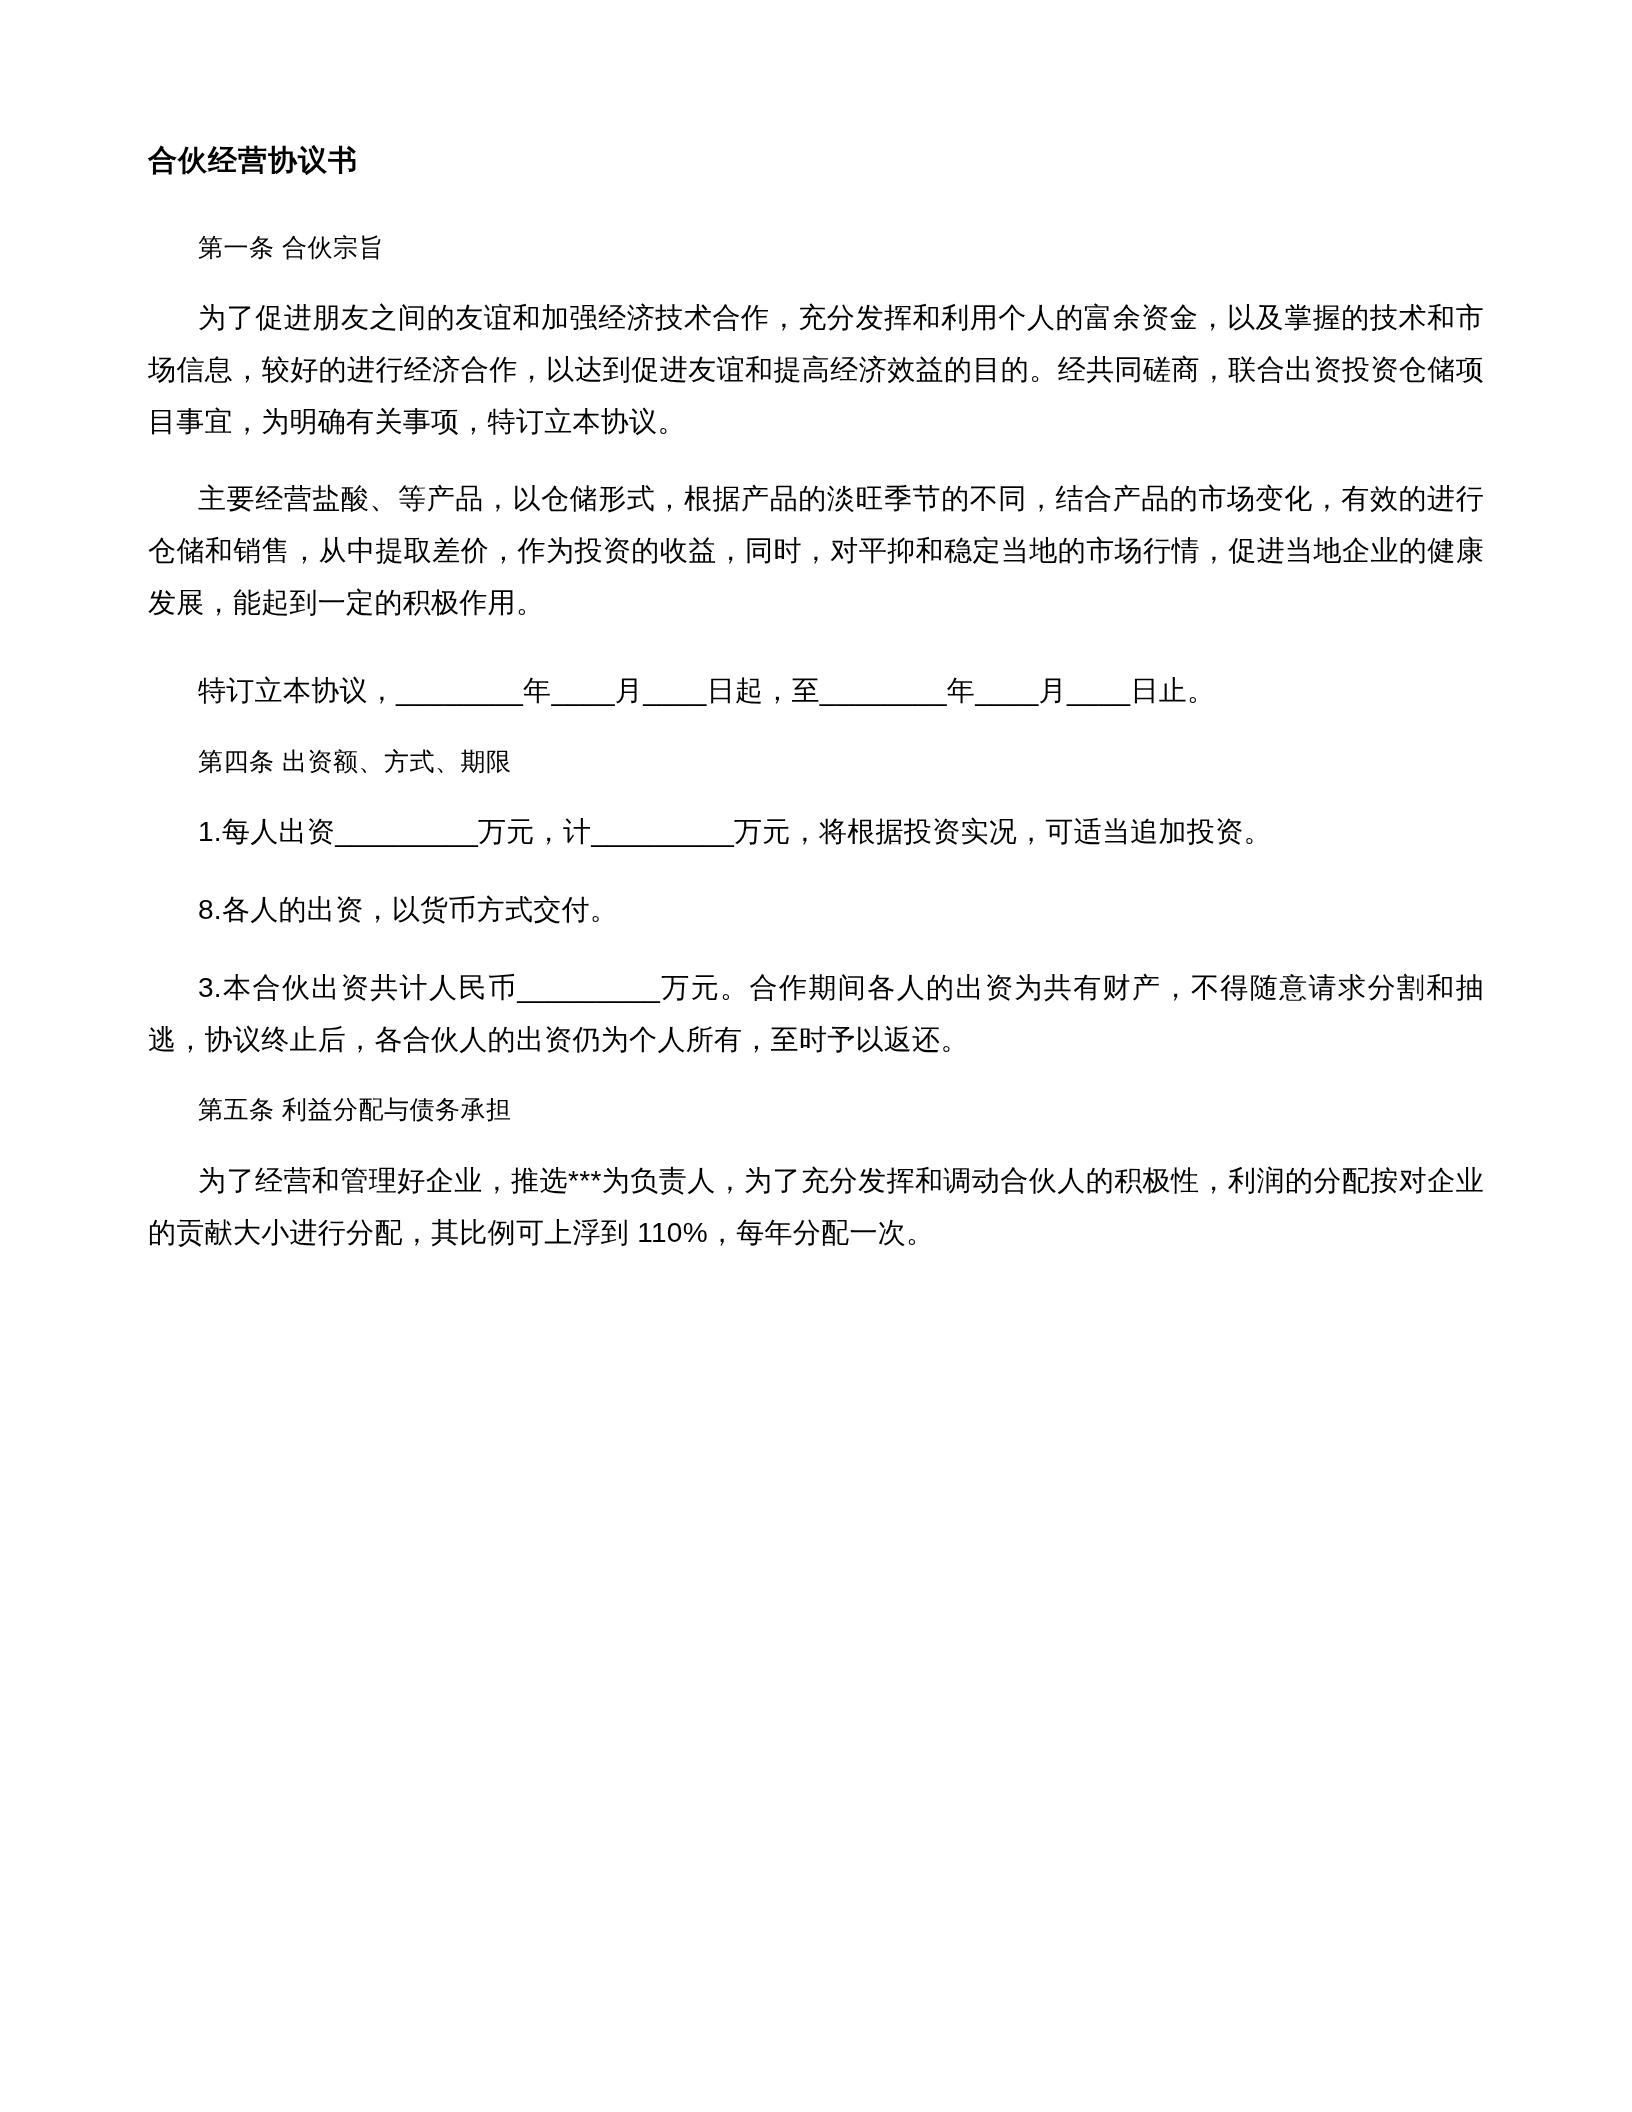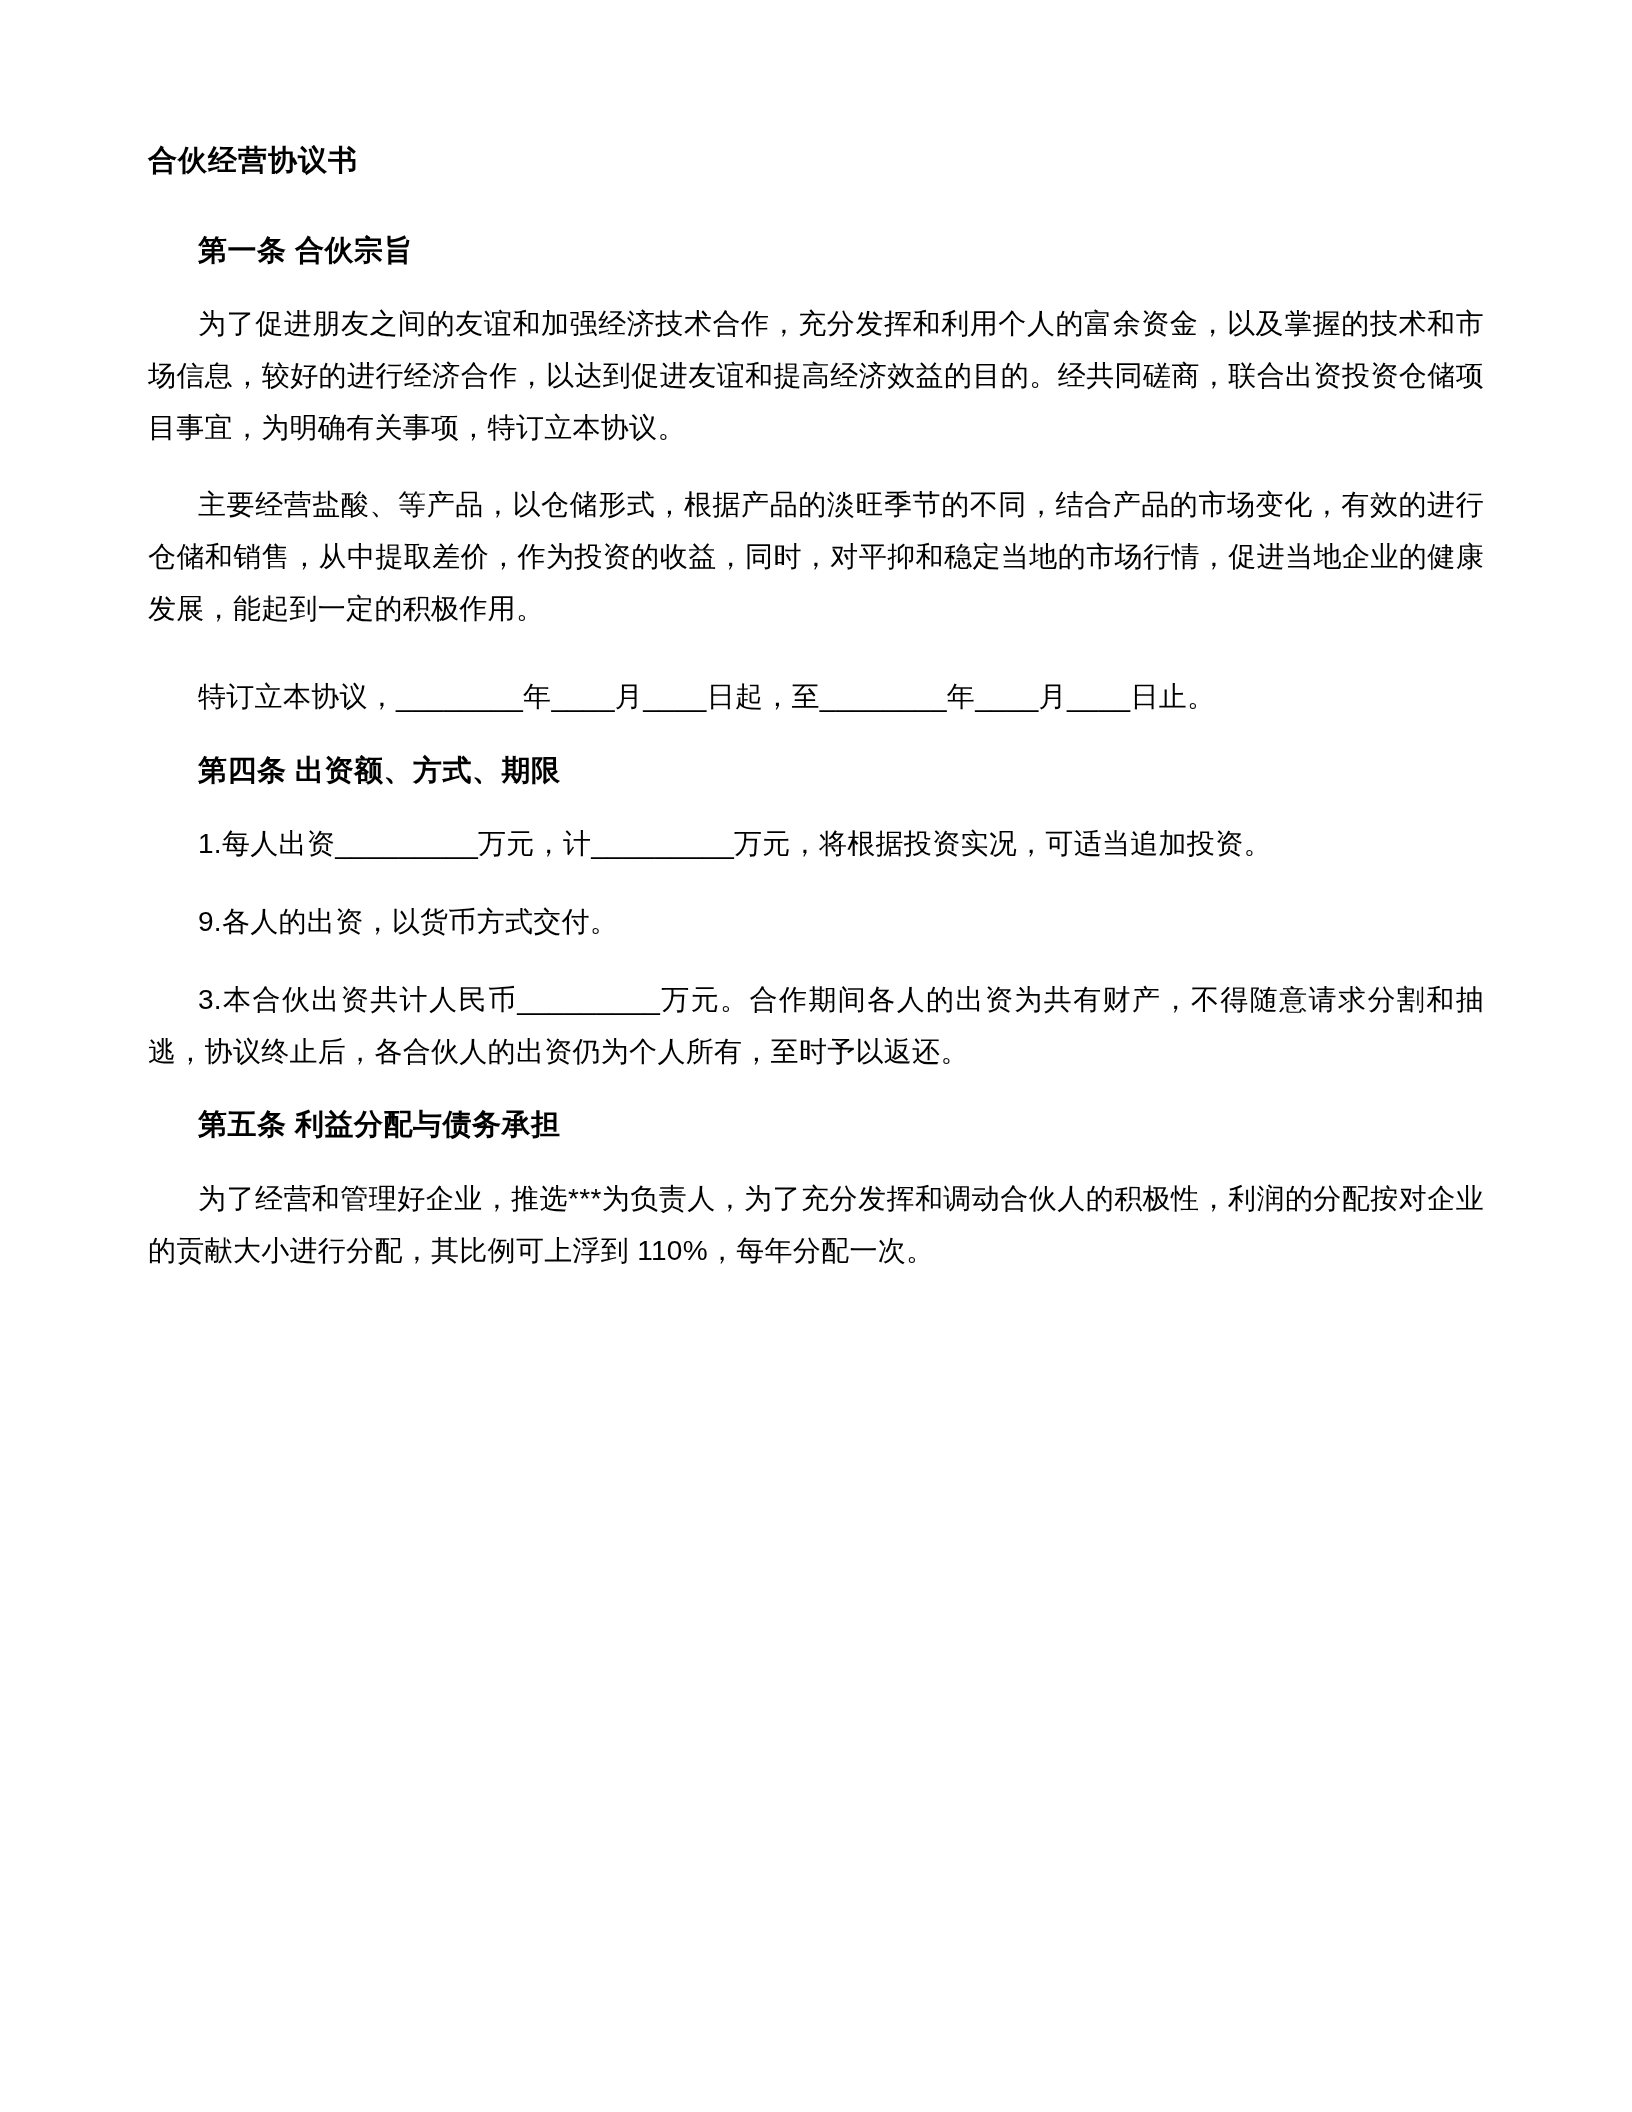--- a/index.html
+++ b/index.html
@@ -19,22 +19,22 @@
   }
   .doc-title {
     text-align: left;
     font-size: 29px;
     font-weight: bold;
     letter-spacing: 1px;
     margin: 0 0 48px 0;
     line-height: 1.4;
   }
   .heading {
-    font-size: 29px;
-    font-weight: bold;
+    font-size: 25px;
+    font-weight: normal;
     line-height: 1.5;
     margin: 0 0 26px 0;
     text-indent: 50px;
     letter-spacing: 0.5px;
   }
   .para {
     font-size: 28px;
     line-height: 1.85;
     margin: 0 0 26px 0;
     text-indent: 50px;
@@ -54,19 +54,19 @@
   <p class="para">为了促进朋友之间的友谊和加强经济技术合作，充分发挥和利用个人的富余资金，以及掌握的技术和市场信息，较好的进行经济合作，以达到促进友谊和提高经济效益的目的。经共同磋商，联合出资投资仓储项目事宜，为明确有关事项，特订立本协议。</p>
 
   <p class="para">主要经营盐酸、等产品，以仓储形式，根据产品的淡旺季节的不同，结合产品的市场变化，有效的进行仓储和销售，从中提取差价，作为投资的收益，同时，对平抑和稳定当地的市场行情，促进当地企业的健康发展，能起到一定的积极作用。</p>
 
   <div class="spacer-sm"></div>
 
   <p class="para">特订立本协议，________年____月____日起，至________年____月____日止。</p>
 
   <div class="heading">第四条 出资额、方式、期限</div>
   <p class="para">1.每人出资_________万元，计_________万元，将根据投资实况，可适当追加投资。</p>
-  <p class="para">9.各人的出资，以货币方式交付。</p>
+  <p class="para">8.各人的出资，以货币方式交付。</p>
   <p class="para">3.本合伙出资共计人民币_________万元。合作期间各人的出资为共有财产，不得随意请求分割和抽逃，协议终止后，各合伙人的出资仍为个人所有，至时予以返还。</p>
 
   <div class="heading">第五条 利益分配与债务承担</div>
   <p class="para">为了经营和管理好企业，推选***为负责人，为了充分发挥和调动合伙人的积极性，利润的分配按对企业的贡献大小进行分配，其比例可上浮到 110%，每年分配一次。</p>
 
 </div>
 
 </body></html>

